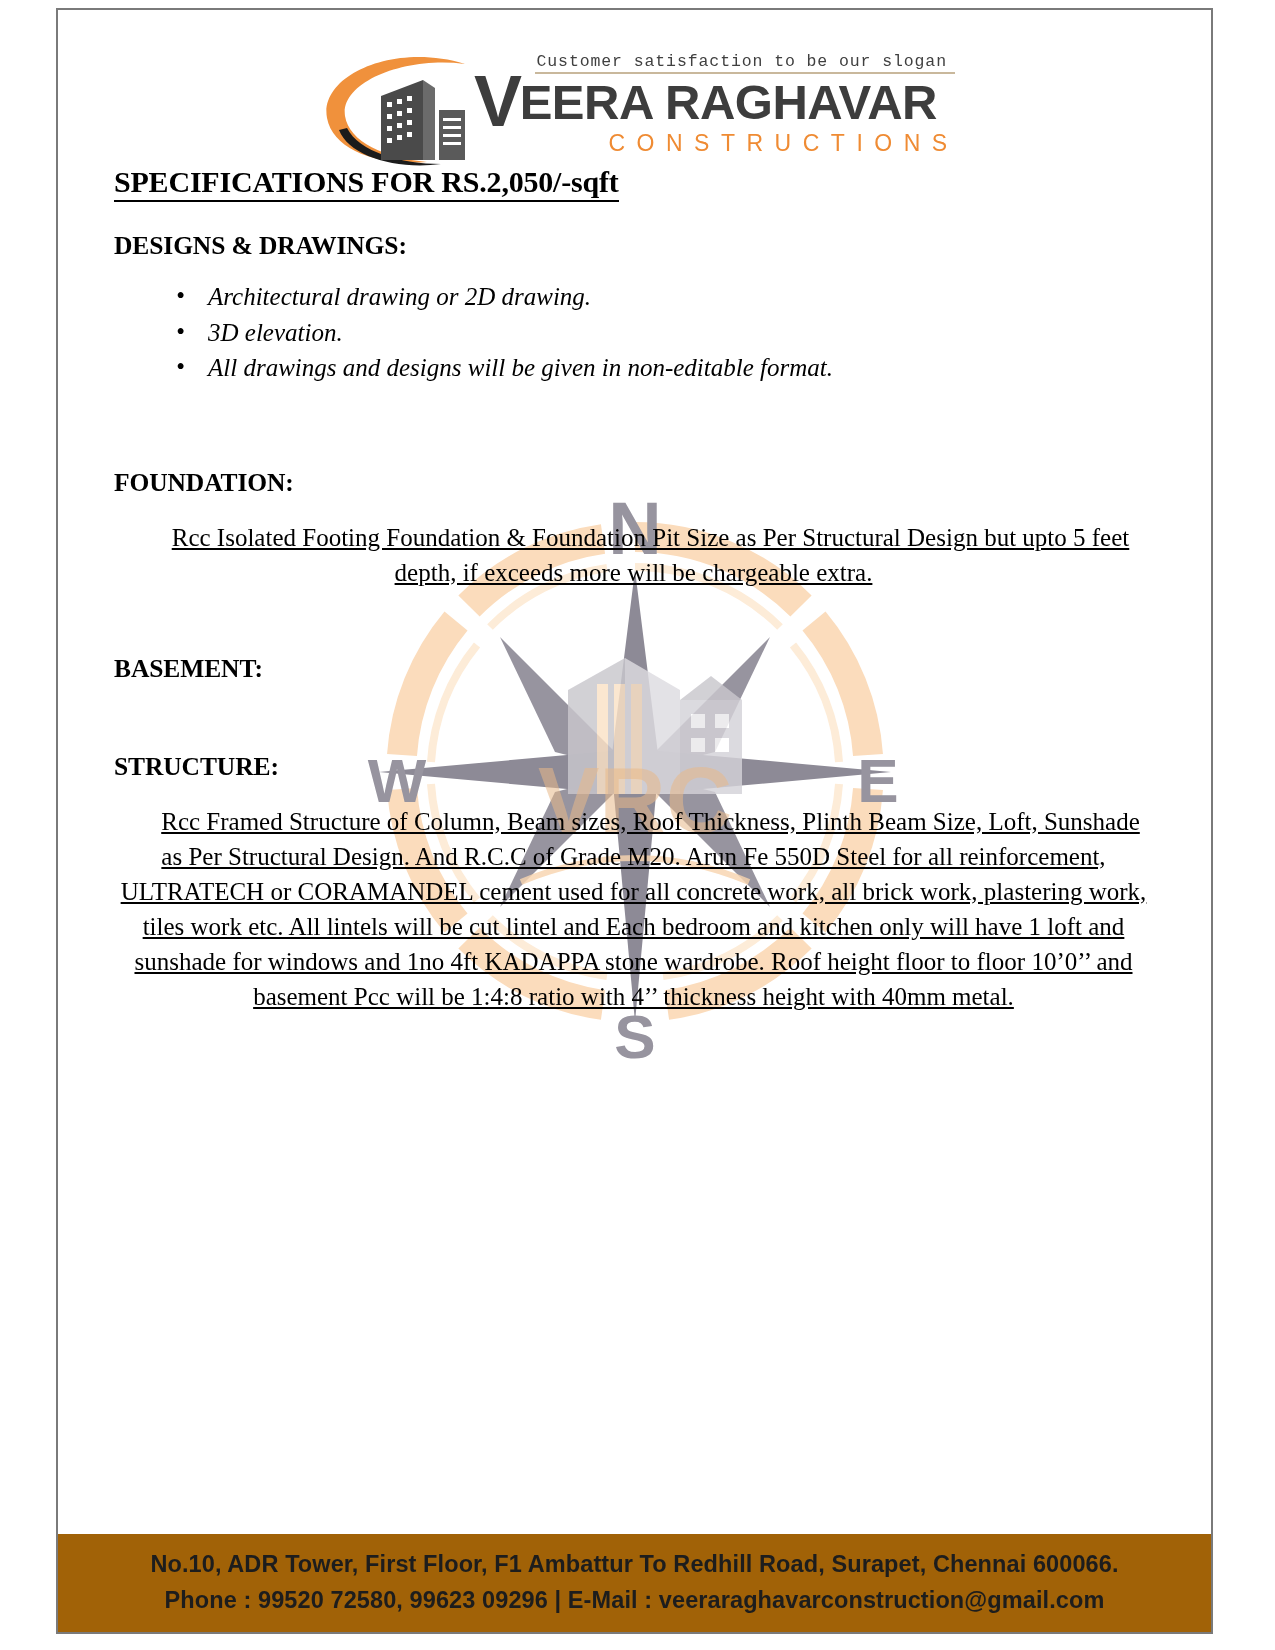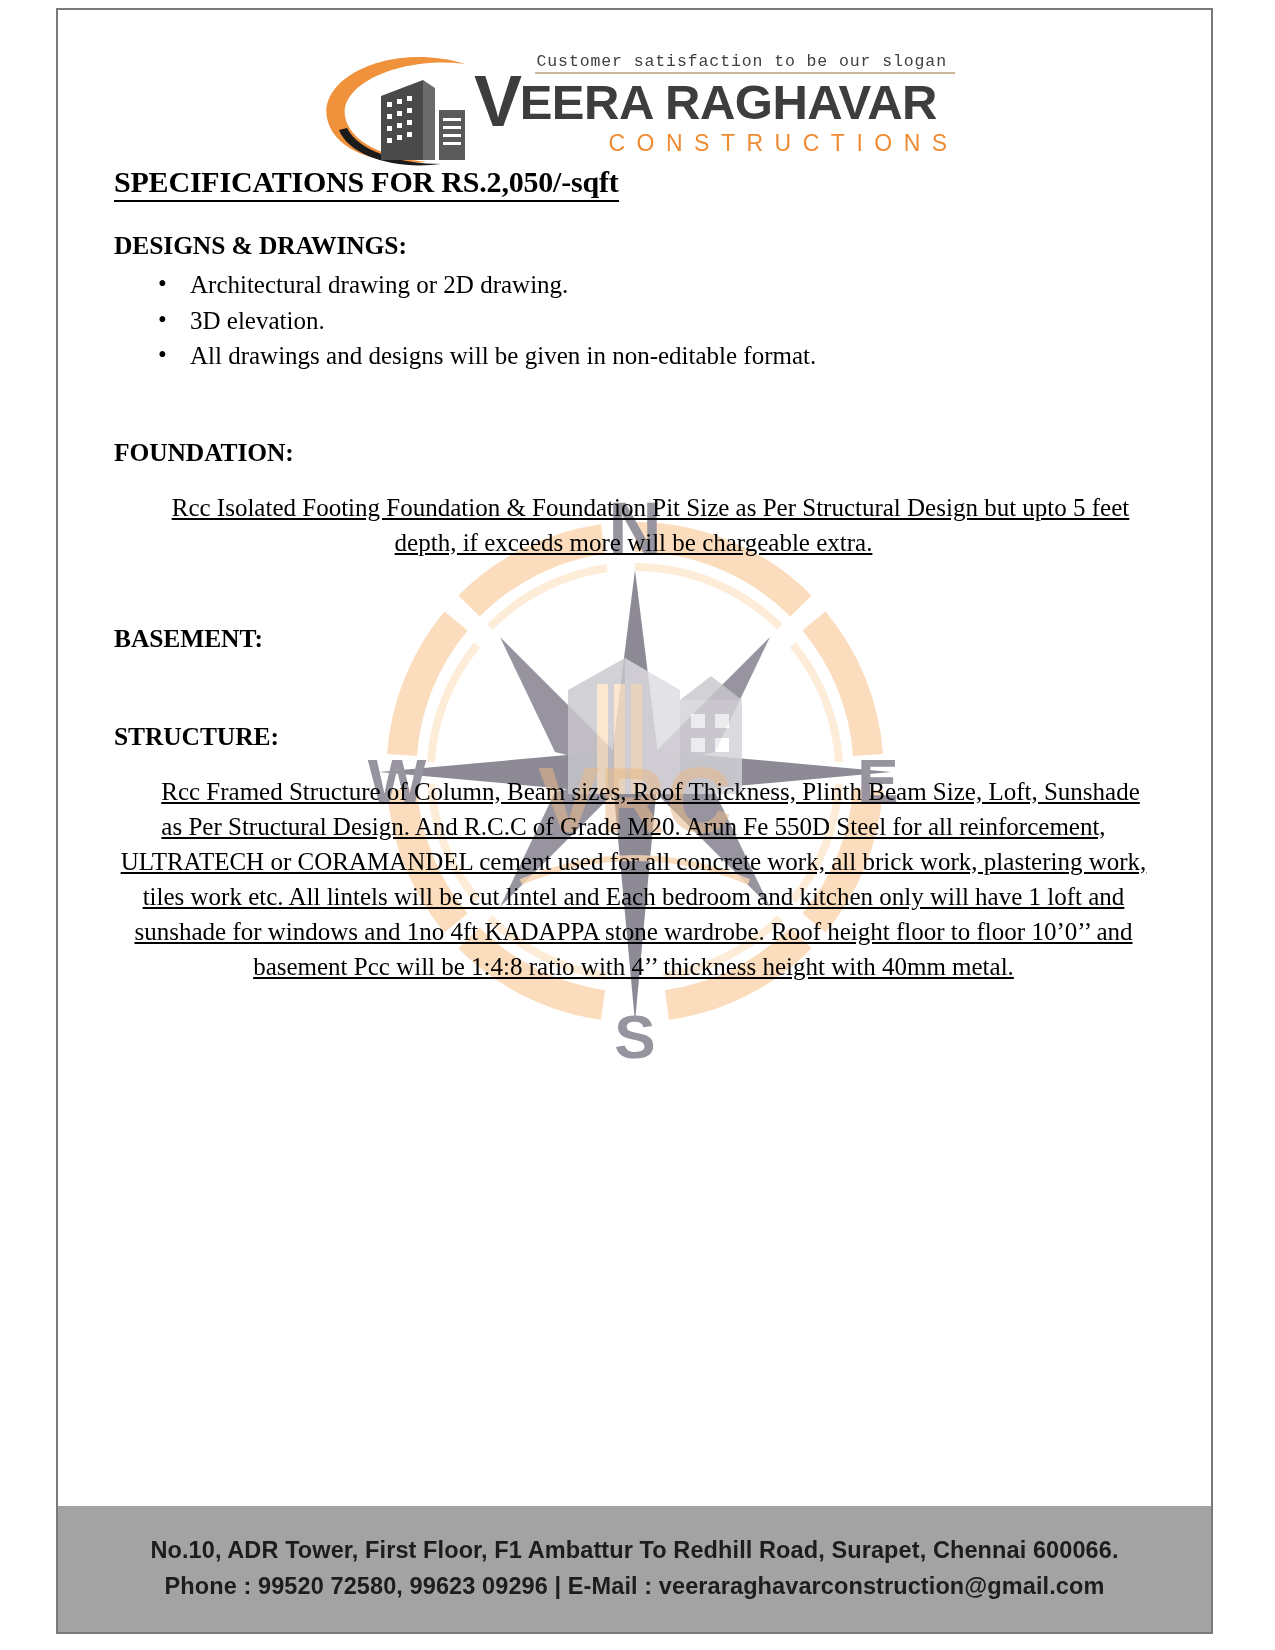--- a/index.html
+++ b/index.html
@@ -133,22 +133,23 @@
     margin: 0 0 29px 0;
   }
   .section-head {
     font-size: 25.5px;
     font-weight: bold;
     margin: 0 0 6px 0;
     letter-spacing: -0.1px;
   }
   ul.bullets {
     list-style: none;
-    margin: 0;
+    margin: 18px;
     padding: 0 0 0 38px;
+    font-style: italic;
   }
   ul.bullets li {
     position: relative;
     font-size: 25px;
     line-height: 1.42;
     padding-left: 38px;
     margin: 0;
   }
   ul.bullets li::before {
     content: "\2022";
@@ -168,22 +169,22 @@
   .gap-lg { height: 64px; }
   .gap-md { height: 46px; }
   .gap-xs { height: 16px; }
 
   
   .footer-bar {
     position: absolute;
     left: 0;
     right: 0;
     bottom: 0;
-    height: 126px;
-    background: #a3a3a3;
+    height: 98px;
+    background: #a16207;
     z-index: 3;
     display: flex;
     flex-direction: column;
     align-items: center;
     justify-content: center;
   }
   .footer-line {
     font-family: "Liberation Sans", sans-serif;
     font-size: 23.5px;
     font-weight: bold;

